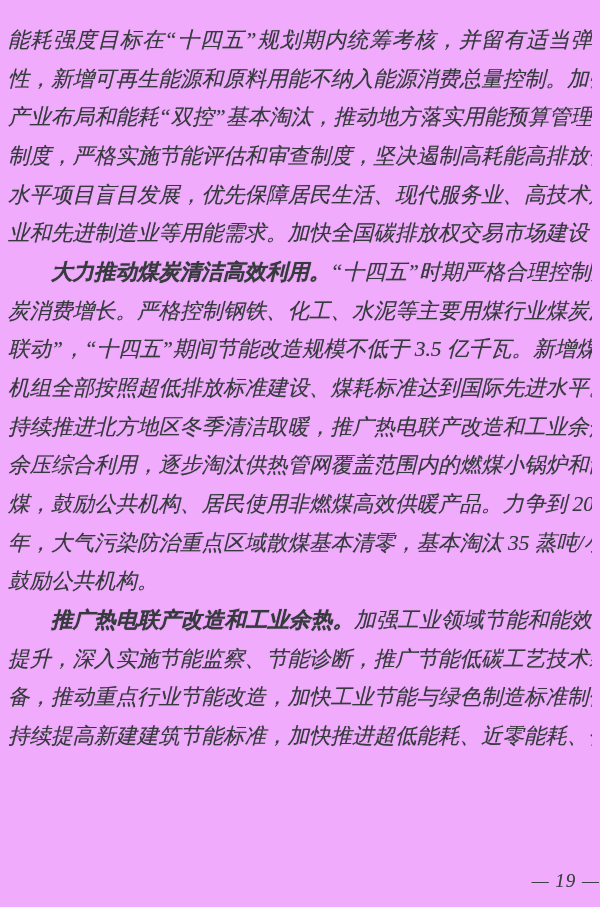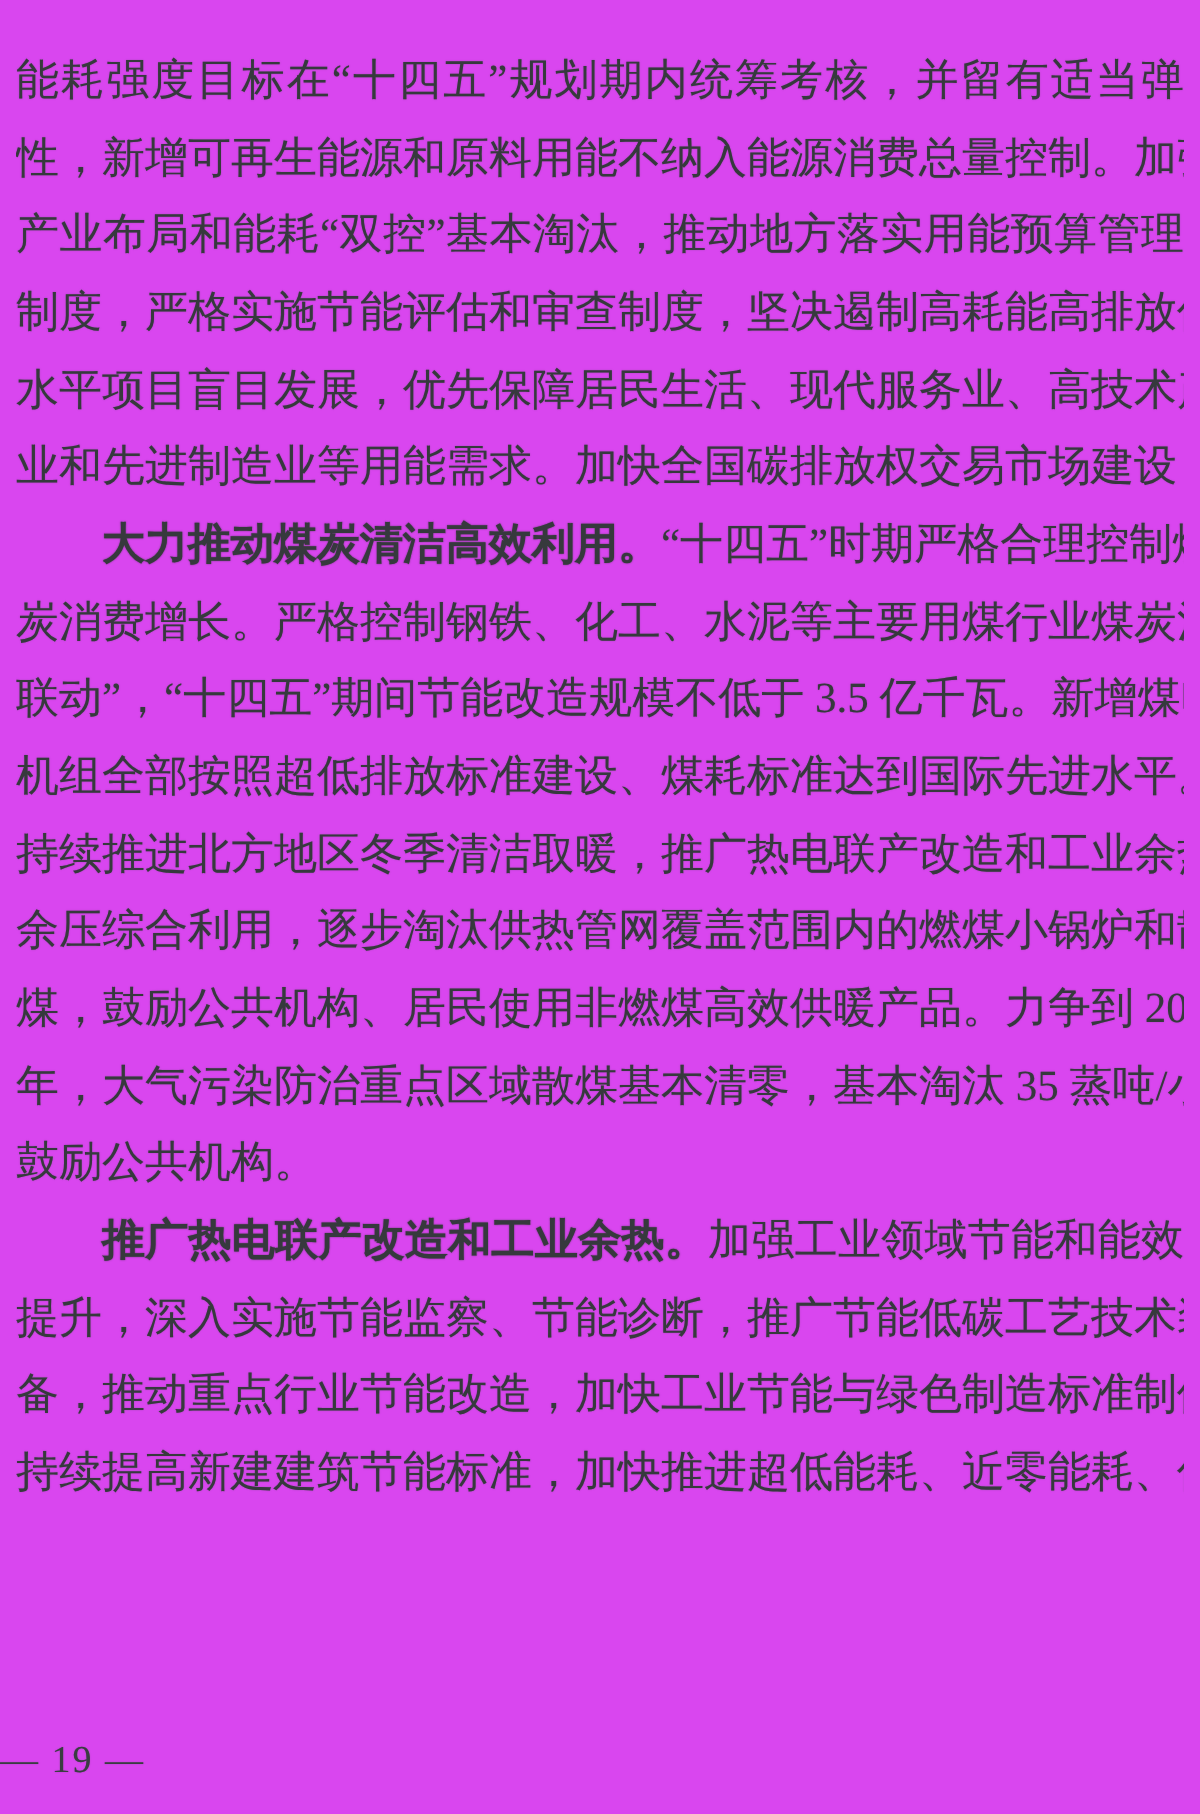--- a/index.html
+++ b/index.html
@@ -4,23 +4,24 @@
 <style>
   html, body {
     margin: 0;
     padding: 0;
     background: #ffffff;
   }
   .page {
     position: relative;
     width: 600px;
     height: 907px;
-    background: #d946ef;
+    background: #f0abfc;
     overflow: hidden;
     font-family: "Liberation Serif", "DejaVu Serif", serif;
+    font-style: italic;
   }
   .body-text {
     position: absolute;
     top: 21px;
     left: 8px;
     right: 8px;
   }
   .line {
     height: 38.68px;
     line-height: 38.68px;
@@ -41,21 +42,21 @@
   }
   .lead {
     font-weight: 700;
     text-shadow: 0 0 0.9px rgba(55, 58, 62, 0.8);
   }
   .footer {
     position: absolute;
     top: 869px;
     left: 0;
     right: 0;
-    text-align: left;
+    text-align: right;
     font-size: 19px;
     line-height: 24px;
     color: #3a3d41;
     text-shadow: 0 0 0.6px rgba(75, 80, 85, 0.5);
     letter-spacing: 1px;
   }
 </style>
 </head>
 <body>
 

